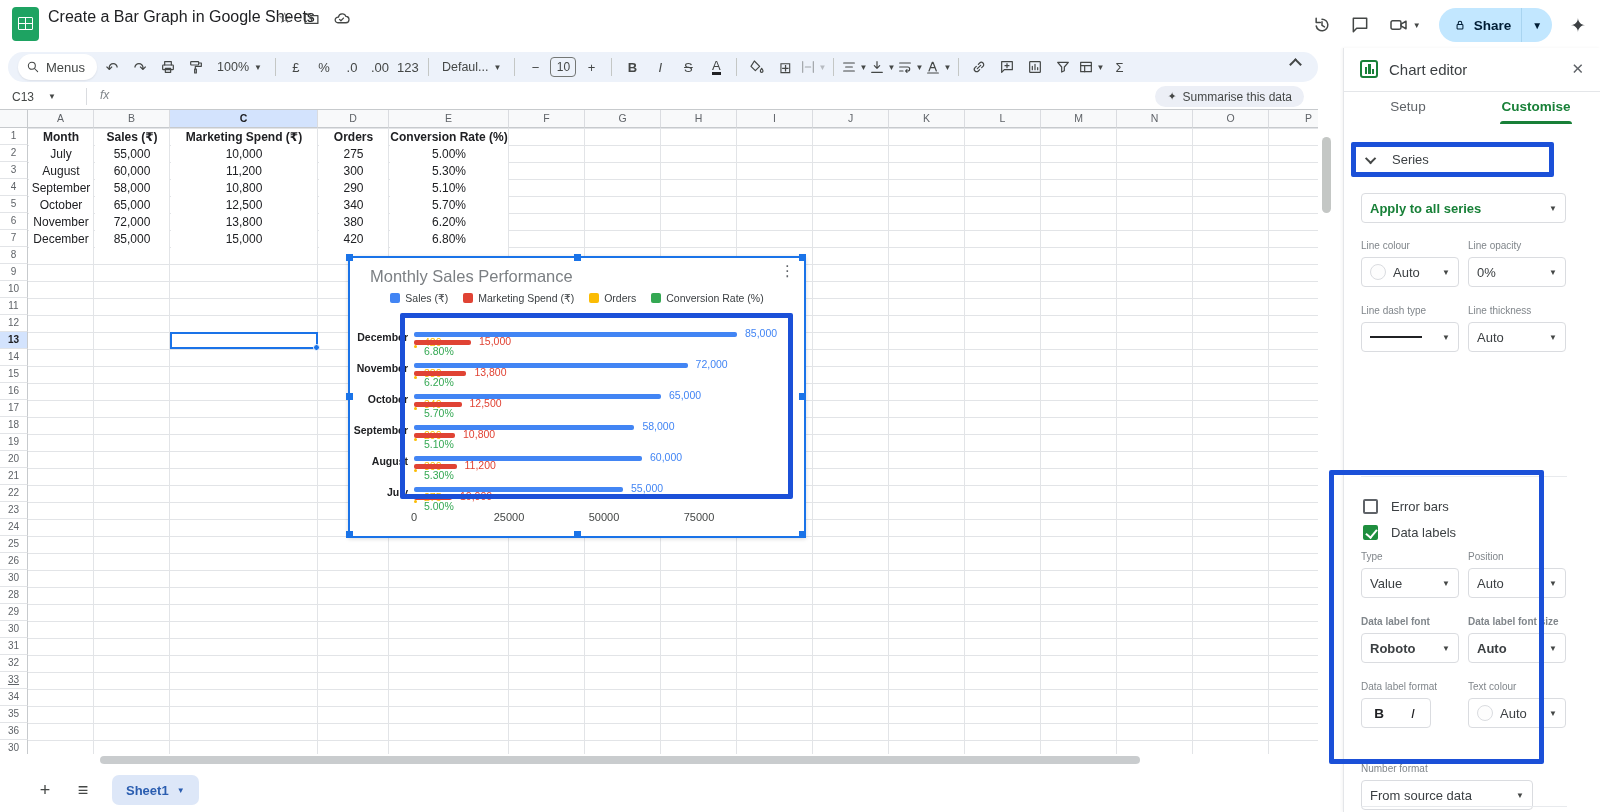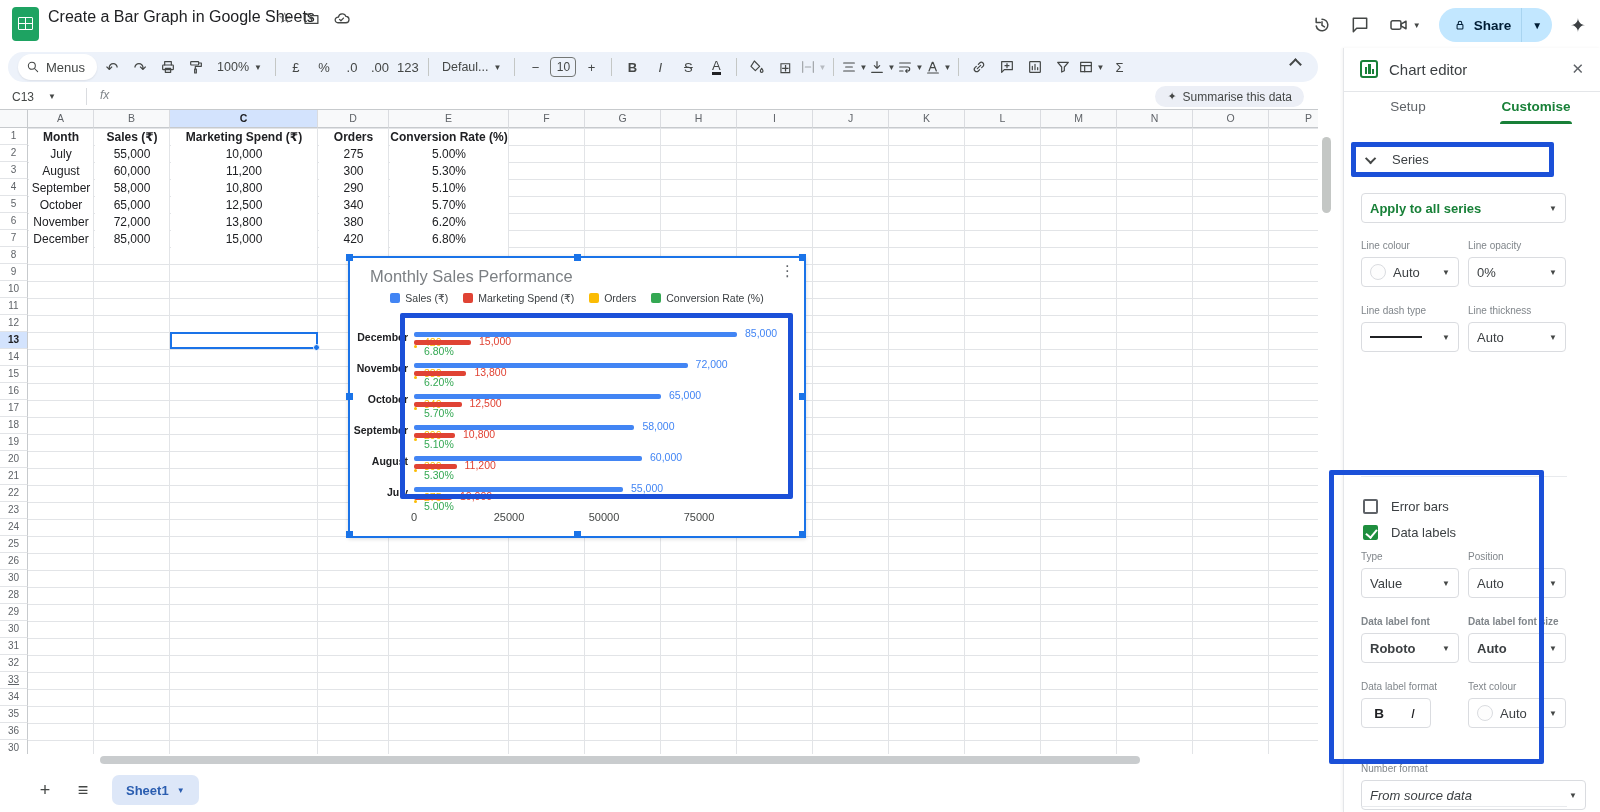--- a/index.html
+++ b/index.html
@@ -657,21 +657,21 @@
         </div>
         <div class="select">
           <span class="swatch"></span>
           <span class="val">Auto</span>
             <span class="caret">▼</span>
         </div>
       </div>
 
       <div class="num-fmt">
         <span class="flabel">Number format</span>
-        <div class="select" style="width:225px;font-style:italic;">
+        <div class="select" style="width:172px;">
           <span class="val">From source data</span>
             <span class="caret">▼</span>
         </div>
       </div>
 
       <div class="anno" style="left:-15px; top:346px; width:215px; height:294px;"></div>
 
       <div class="p-div" style="top:682px;"></div>
 
     </div>

